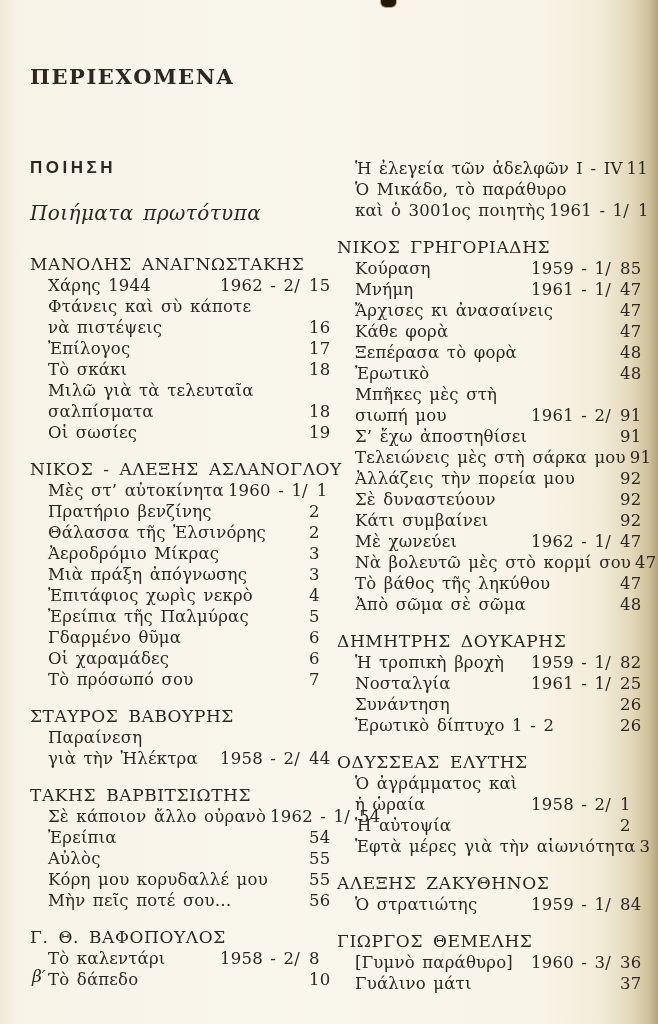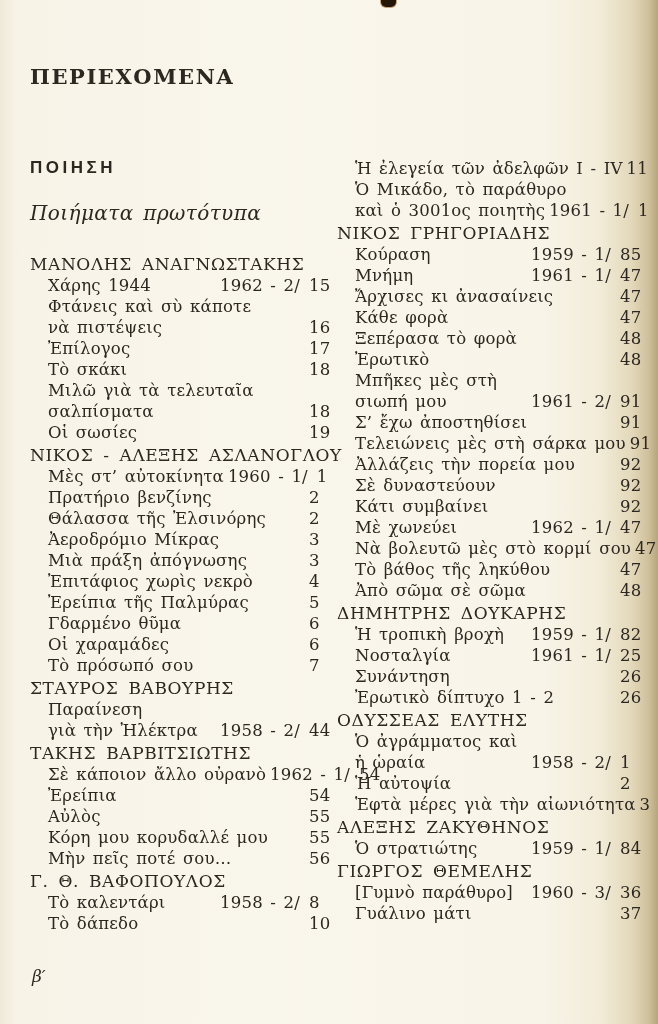--- a/index.html
+++ b/index.html
@@ -38,21 +38,21 @@
   }
   .section-subtitle{
     position:absolute;left:30px;top:201px;
     font-style:italic;font-size:20px;letter-spacing:.4px;word-spacing:3px;
     white-space:nowrap;
   }
   .col{position:absolute;}
   .col-left{left:30px;top:253px;width:303px;}
   .col-right{left:337px;top:158px;width:307px;}
   .author{
-    font-size:17px;line-height:22px;margin-top:1px;
+    font-size:17px;line-height:22px;margin-top:15px;
     letter-spacing:.6px;word-spacing:4px;white-space:nowrap;
   }
   .col-left .author:first-child{margin-top:0;}
   .line{
     display:flex;align-items:baseline;
     padding-left:18px;
     font-size:16.5px;line-height:21px;
     letter-spacing:.2px;word-spacing:2px;
     white-space:nowrap;
   }

